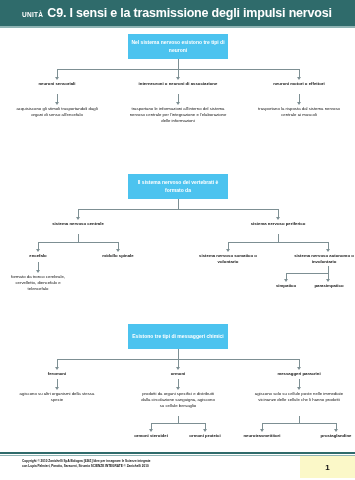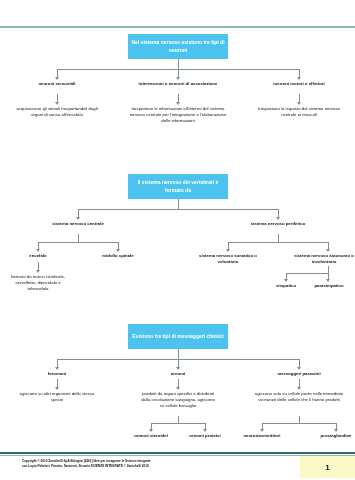--- a/index.html
+++ b/index.html
@@ -86,20 +86,26 @@
     background:#fbf8c8;
     display:flex;align-items:center;justify-content:center;
     font-size:8px;font-weight:bold;color:#111;
   }
 </style>
 </head>
 <body>
 
 <div class="page">
 
+  <div class="header">
+    <div class="header-inner">
+      <span class="unita">UNITÀ</span>
+      <span class="htitle">C9. I sensi e la trasmissione degli impulsi nervosi</span>
+    </div>
+  </div>
   <div class="header-rule"></div>
 
   <div class="canvas">
 
     <div class="node blue" style="left:128px;top:6px;width:100px;height:25px;">Nel sistema nervoso esistono tre tipi di neuroni</div>
 
     <div class="vline" style="left:178px;top:31px;height:10px;"></div>
 
     <div class="hline" style="left:57px;top:41px;width:242px;"></div>
 

